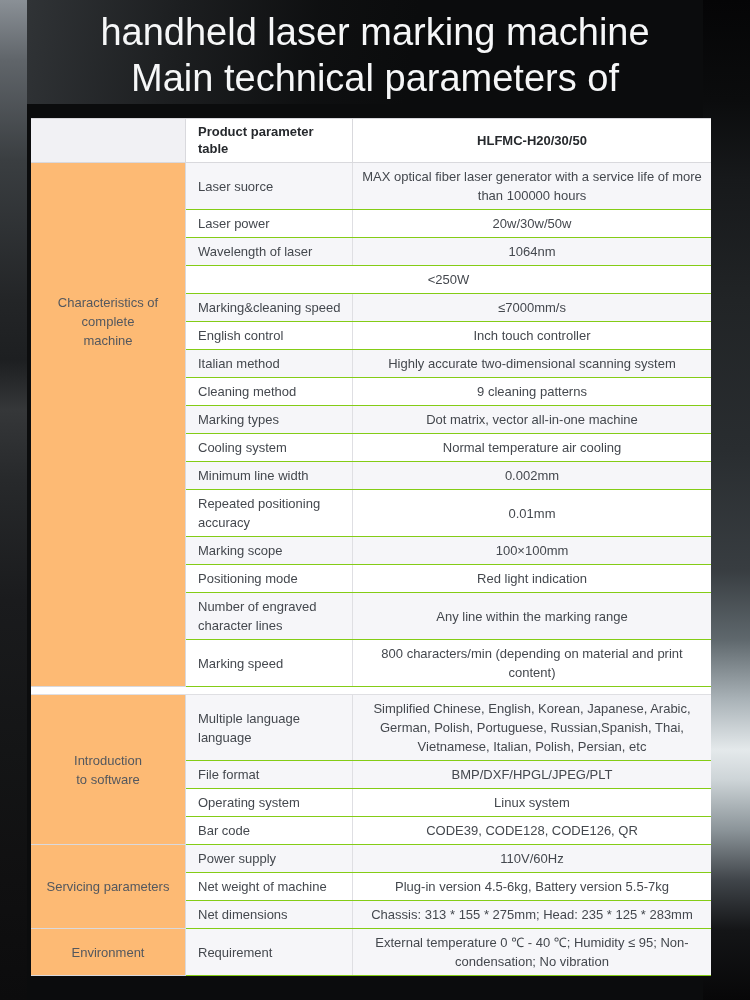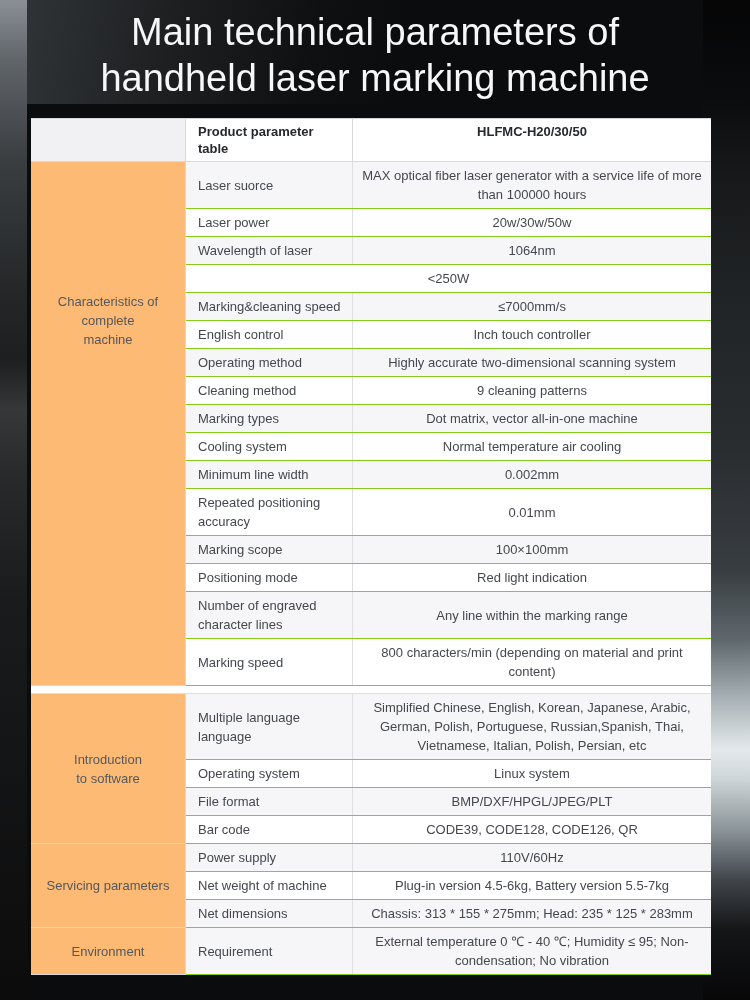--- a/index.html
+++ b/index.html
@@ -49,21 +49,21 @@
     width:155px; background:#f1f1f4;
     border-right:1px solid #d9d9dd; border-bottom:1px solid #d9d9dd;
   }
   .hrow .hparam {
     width:167px; font-weight:bold; color:#26292d;
     padding:4px 8px 4px 12px; line-height:17px;
     border-right:1px solid #d9d9dd; border-bottom:1px solid #d9d9dd;
   }
   .hrow .hvalue {
     flex:1; font-weight:bold; color:#26292d; text-align:center;
-    padding:4px 6px; line-height:17px; border-bottom:1px solid #d9d9dd;
+    padding:13px 6px; line-height:17px; border-bottom:1px solid #d9d9dd;
   }
   .section { display:flex; }
   .cat-cell {
     width:155px; background:#fdba74;
     border-right:1px solid #d9d9dd; border-bottom:1px solid #d9d9dd;
     display:flex; align-items:center; justify-content:center;
     text-align:center; color:#54585e; line-height:19px;
     white-space:pre-line; padding:4px 6px;
   }
   .section.align-top .cat-cell { align-items:flex-start; padding-top:130px; }
@@ -87,22 +87,22 @@
 </style>
 </head>
 <body>
 
 <div class="stage">
   <div class="banner-glow"></div>
   <div class="bg-left"></div>
   <div class="bg-right"></div>
 
   <div class="title">
+    <div>handheld laser marking machine</div>
     <div>Main technical parameters of</div>
-    <div>handheld laser marking machine</div>
   </div>
 
   <div class="ptable">
     <div class="hrow">
       <div class="hcat"></div>
       <div class="hparam">Product parameter table</div>
       <div class="hvalue">HLFMC-H20/30/50</div>
     </div>
     <div id="sections-root">
         <div class="section align-top">
@@ -127,21 +127,21 @@
             </div>
             <div class="row tint">
               <div class="param-cell">Marking&amp;cleaning speed</div>
               <div class="value-cell">≤7000mm/s</div>
             </div>
             <div class="row">
               <div class="param-cell">English control</div>
               <div class="value-cell">Inch touch controller</div>
             </div>
             <div class="row tint">
-              <div class="param-cell">Operating method</div>
+              <div class="param-cell">Italian method</div>
               <div class="value-cell">Highly accurate two-dimensional scanning system</div>
             </div>
             <div class="row">
               <div class="param-cell">Cleaning method</div>
               <div class="value-cell">9 cleaning patterns</div>
             </div>
             <div class="row tint">
               <div class="param-cell">Marking types</div>
               <div class="value-cell">Dot matrix, vector all-in-one machine</div>
             </div>
@@ -177,27 +177,27 @@
         </div>
         <div class="section-gap"></div>
         <div class="section">
           <div class="cat-cell">Introduction
 to software</div>
           <div class="rows">
             <div class="row tint">
               <div class="param-cell">Multiple language language</div>
               <div class="value-cell">Simplified Chinese, English, Korean, Japanese, Arabic, German,  Polish, Portuguese, Russian,Spanish, Thai, Vietnamese, Italian, Polish, Persian, etc</div>
             </div>
+            <div class="row tint">
+              <div class="param-cell">File format</div>
+              <div class="value-cell">BMP/DXF/HPGL/JPEG/PLT</div>
+            </div>
             <div class="row">
               <div class="param-cell">Operating system</div>
               <div class="value-cell">Linux system</div>
-            </div>
-            <div class="row tint">
-              <div class="param-cell">File format</div>
-              <div class="value-cell">BMP/DXF/HPGL/JPEG/PLT</div>
             </div>
             <div class="row">
               <div class="param-cell">Bar code</div>
               <div class="value-cell">CODE39, CODE128, CODE126, QR</div>
             </div>
           </div>
         </div>
         <div class="section">
           <div class="cat-cell">Servicing parameters</div>
           <div class="rows">

